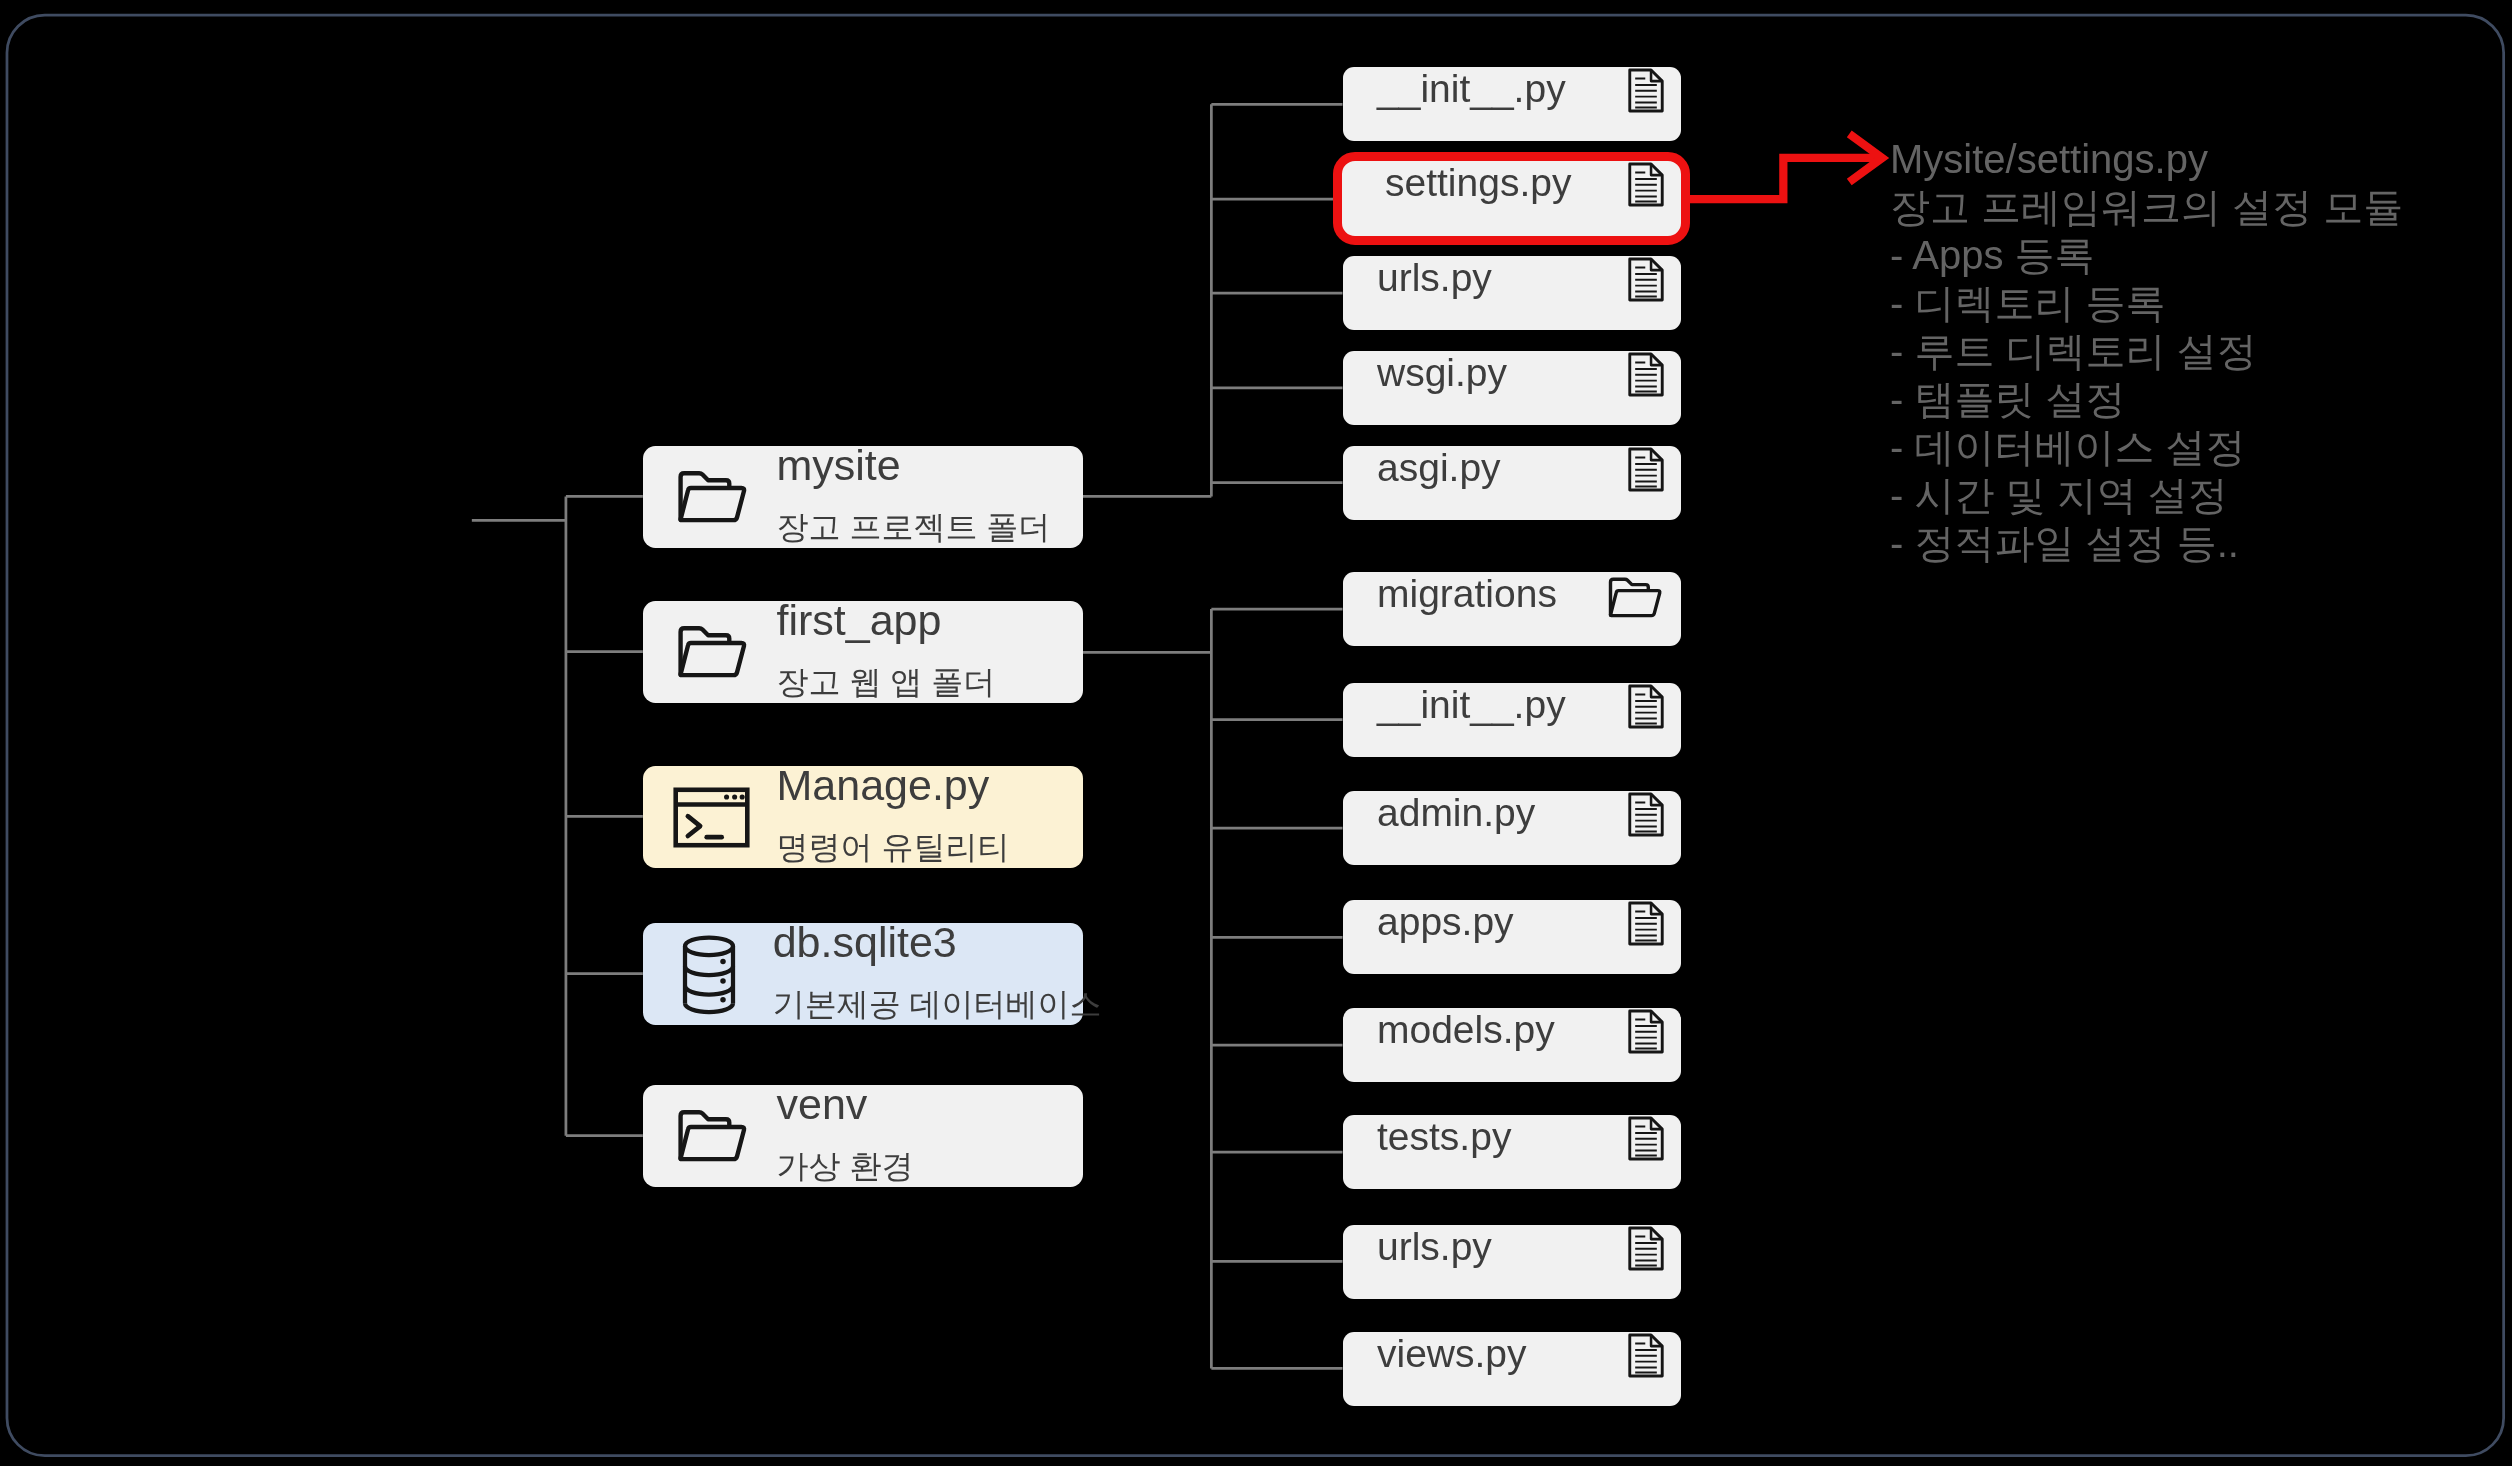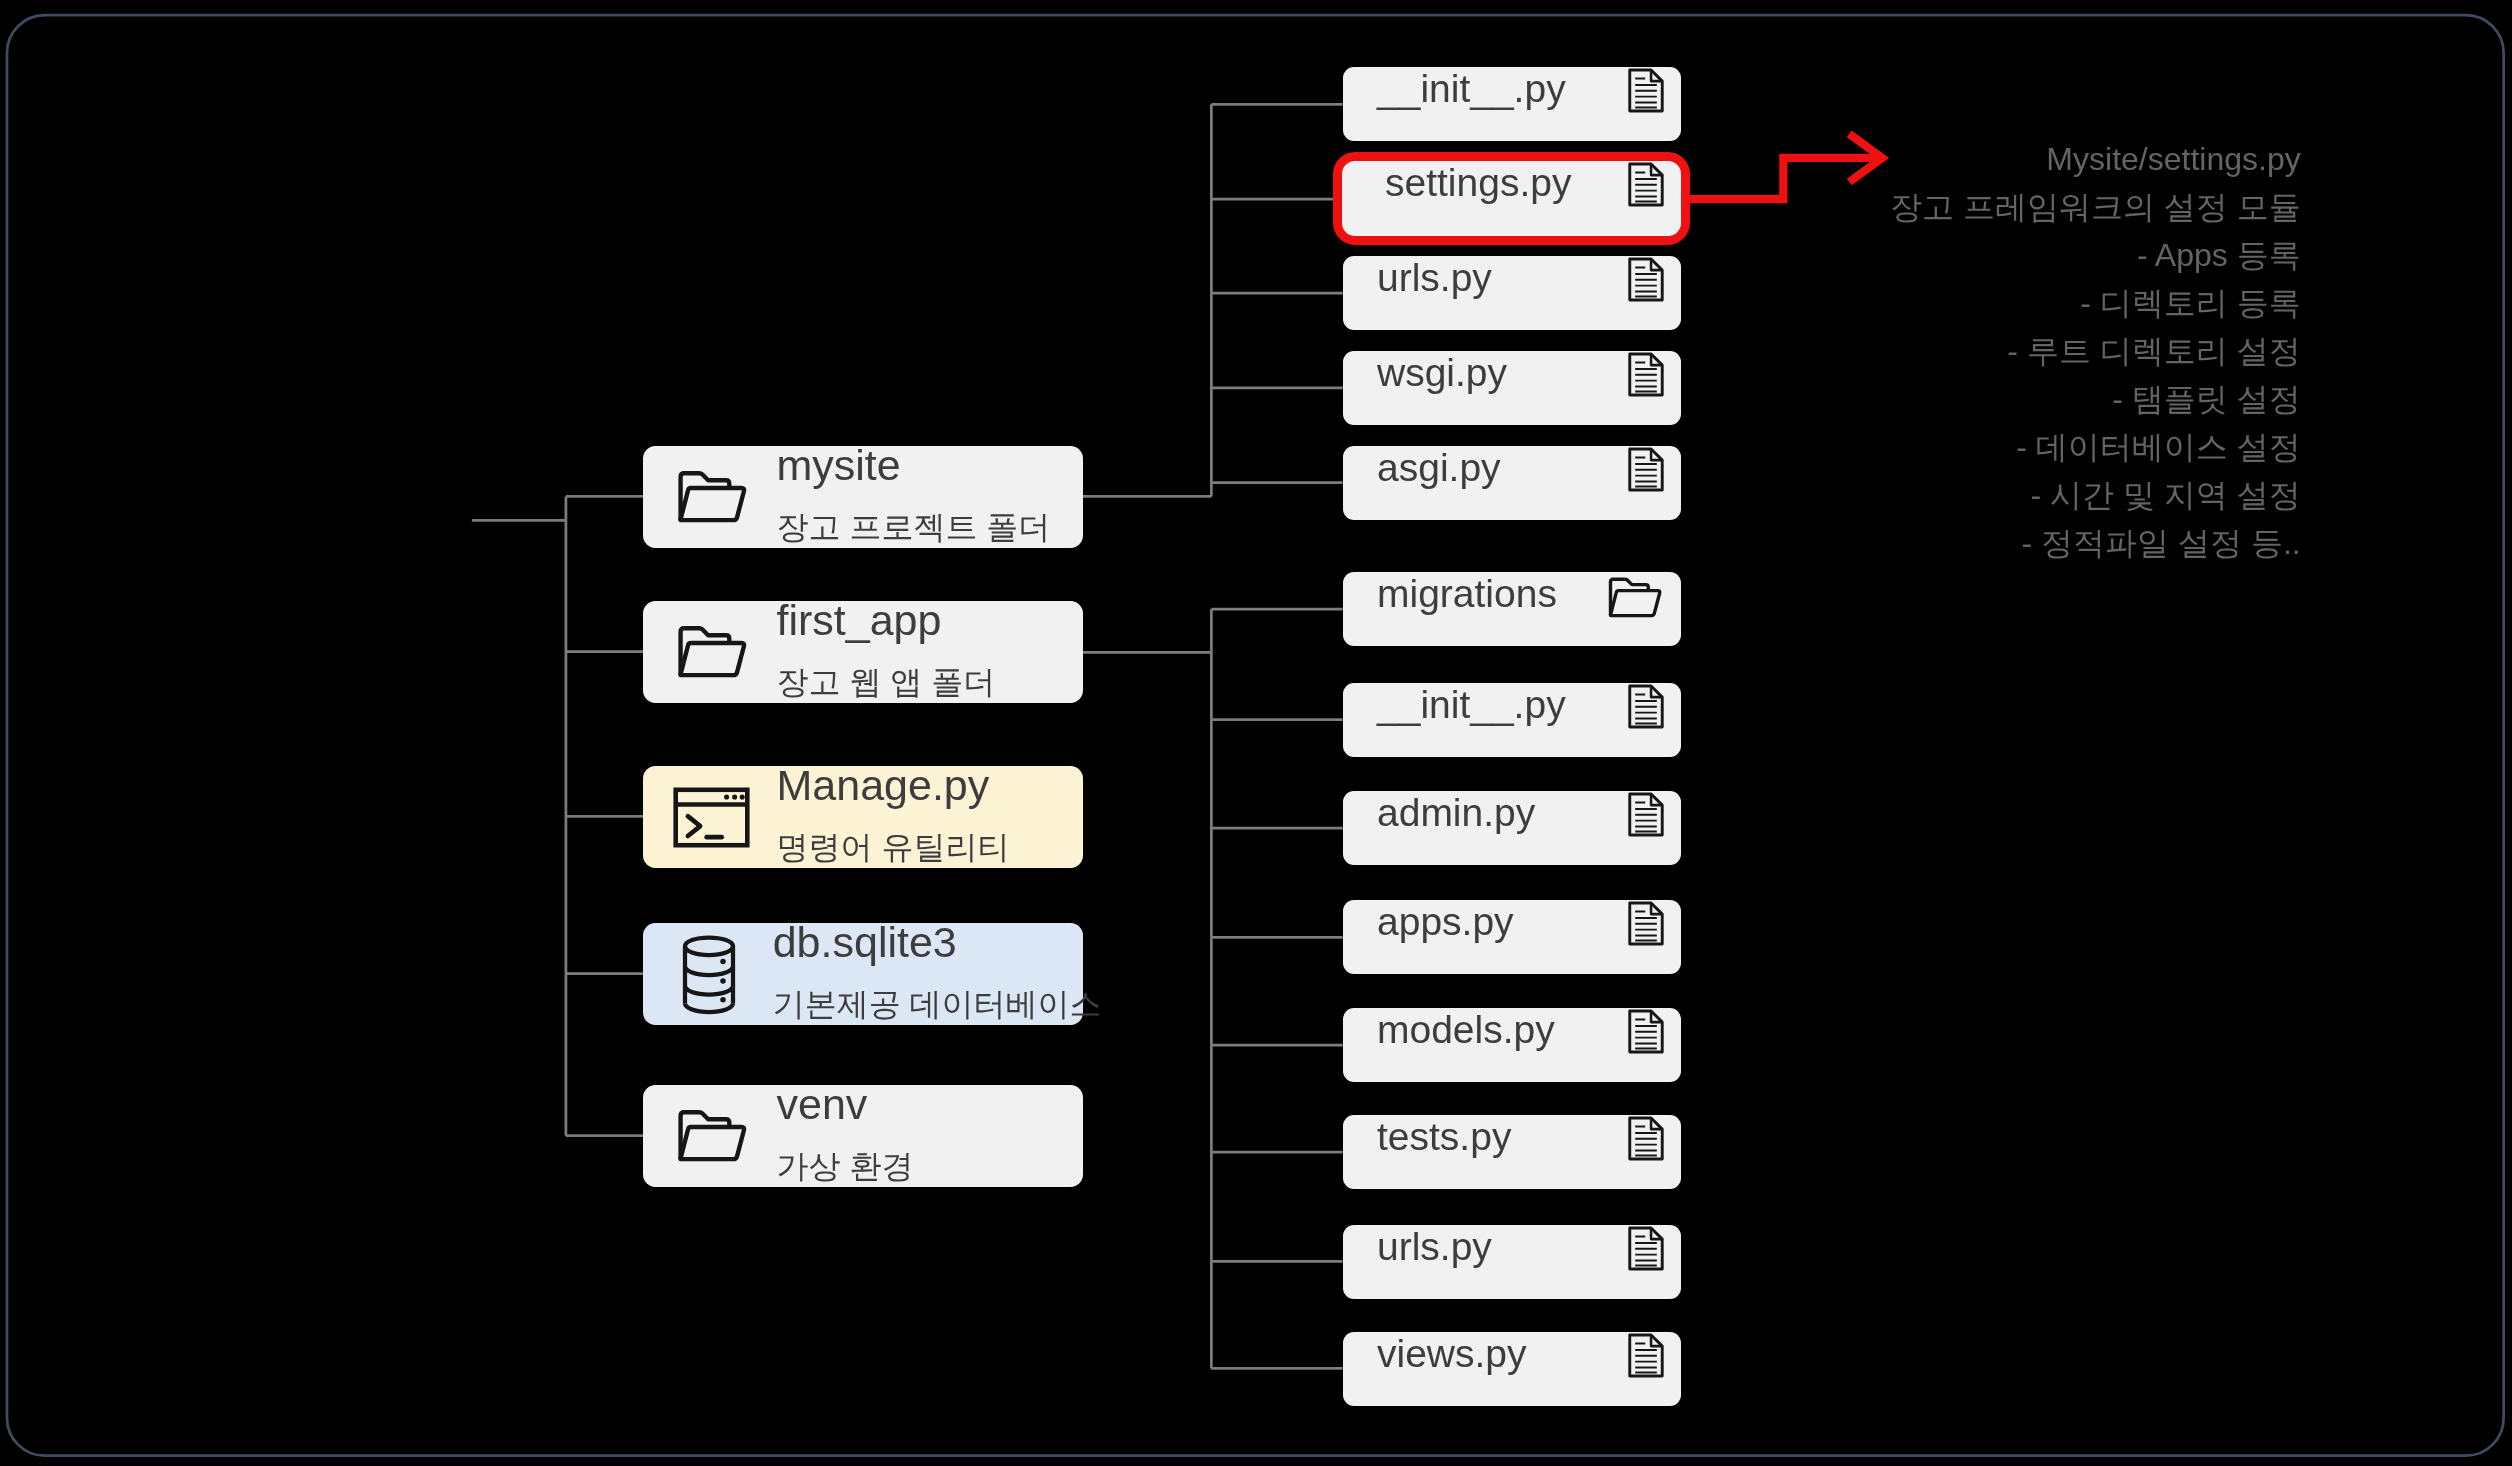--- a/index.html
+++ b/index.html
@@ -49,21 +49,21 @@
   .fnode.highlighted{
     width:357px;height:93px;
     border:9.6px solid var(--accent);border-radius:22px;padding-left:43px;
   }
   .flabel{font-size:39px;color:var(--box-text);white-space:nowrap;}
   .ficon{flex:0 0 auto;display:flex;align-items:center;}
 
   
   .annotation{
     position:absolute;left:1890px;top:135px;
-    color:var(--ann-text);font-size:32px;line-height:48px;white-space:nowrap;text-align:right;
+    color:var(--ann-text);font-size:40px;line-height:48px;white-space:nowrap;
   }
   .ann-line{height:48px;}
 </style>
 </head>
 <body>
 
 <div id="stage">
 
   <svg width="0" height="0" style="position:absolute" aria-hidden="true">
     <defs>

